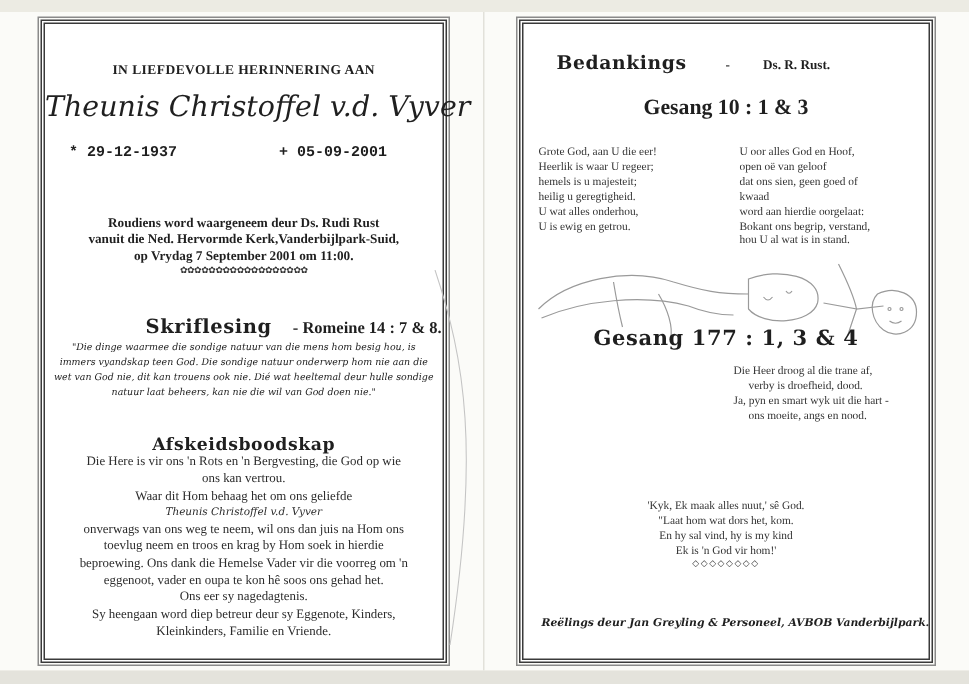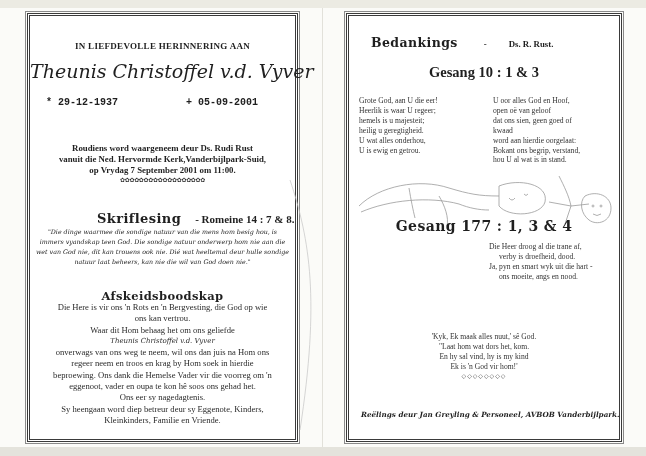--- a/index.html
+++ b/index.html
@@ -70,21 +70,21 @@
     <div>natuur laat beheers, kan nie die wil van God doen nie."</div>
   </div>
 
   <div class="abs gothic center" style="left:0;width:265px;top:273px;font-size:11.5px;">Afskeidsboodskap</div>
   <div class="abs body8 center" style="left:0;width:265px;top:286px;">
     <div>Die Here is vir ons 'n Rots en 'n Bergvesting, die God op wie</div>
     <div>ons kan vertrou.</div>
     <div>Waar dit Hom behaag het om ons geliefde</div>
     <div class="script" style="font-size:7px;">Theunis Christoffel v.d. Vyver</div>
     <div>onverwags van ons weg te neem, wil ons dan juis na Hom ons</div>
-    <div>regeer neem en troos en krag by Hom soek in hierdie</div>
+    <div>toevlug neem en troos en krag by Hom soek in hierdie</div>
     <div>beproewing. Ons dank die Hemelse Vader vir die voorreg om 'n</div>
     <div>eggenoot, vader en oupa  te kon hê soos ons gehad het.</div>
     <div>Ons eer sy nagedagtenis.</div>
     <div>Sy heengaan word diep betreur deur sy  Eggenote, Kinders,</div>
     <div>Kleinkinders,  Familie  en Vriende.</div>
   </div>
 </div>
 
 <div class="frame right">
   <div class="abs" style="left:22px;top:17px;">

